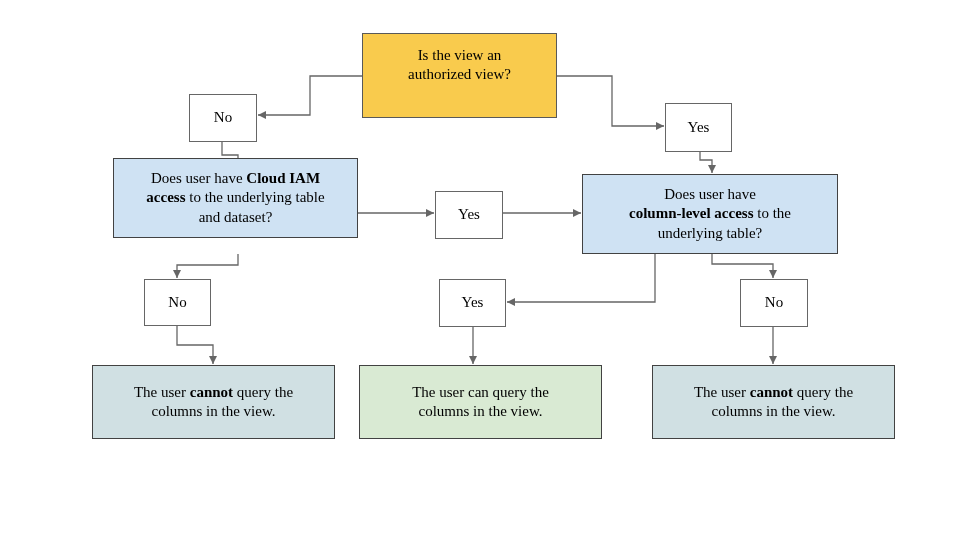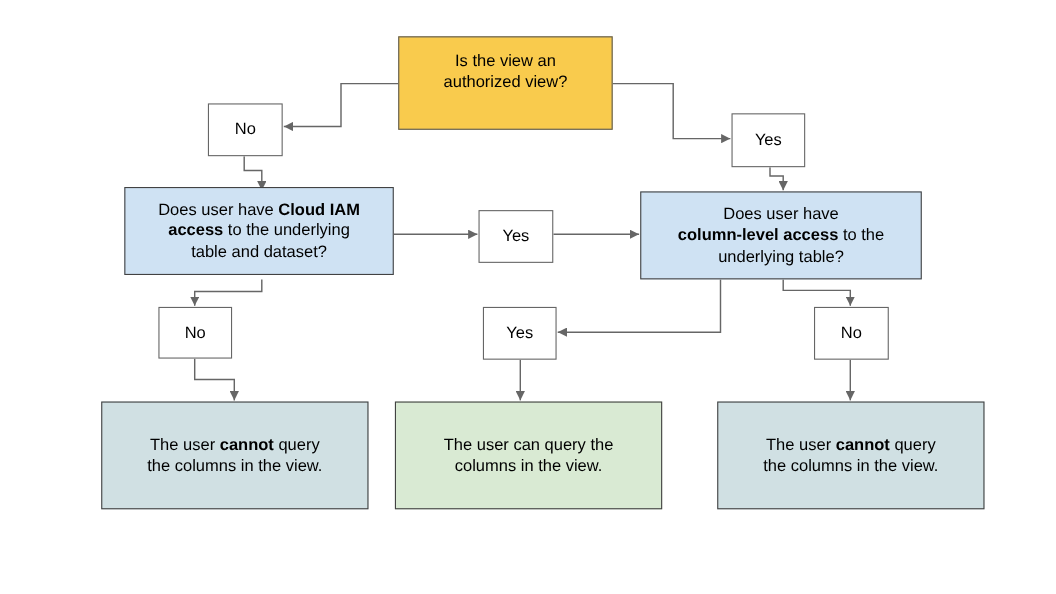--- a/index.html
+++ b/index.html
@@ -1,20 +1,20 @@
 <!DOCTYPE html>
 <html style="--root-fill: #f9cb4d; --question-fill: #cfe2f3; --result-no-fill: #d0e0e3; --result-yes-fill: #d9ead3; --line: #666666;"><head>
 <meta charset="utf-8">
 <style>
   html,body{margin:0;padding:0;background:#ffffff;}
   .canvas{
     position:relative;
     width:960px;height:540px;
     background:#ffffff;
-    font-family:Liberation Sans, sans-serif;
+    font-family:Liberation Serif, serif;
     color:#000;
     overflow:hidden;
   }
   .connector-layer{
     position:absolute;left:0;top:0;width:960px;height:540px;
     pointer-events:none;
   }
   .node{
     position:absolute;
     display:flex;align-items:center;justify-content:center;
@@ -29,37 +29,37 @@
     background:var(--root-fill,#f9cb4d);
     border:1.5px solid #595959;
     align-items:flex-start;
     padding-top:12px;
   }
   .q-root .node-text{max-width:140px;}
   .q-blue{
     background:var(--question-fill,#cfe2f3);
     border:1.5px solid #424242;
   }
-  .q-iam{left:113px;top:170px;width:245px;height:80px;}
+  .q-iam{left:113px;top:158px;width:245px;height:80px;}
   .q-iam .node-text{max-width:191px;}
   .q-cls{left:582px;top:174px;width:256px;height:80px;}
   .q-cls .node-text{max-width:204px;text-align:center;}
   .label-box{
     background:#ffffff;
     border:1px solid #666666;
   }
   .lb-no-top{left:189px;top:94px;width:68px;height:48px;}
   .lb-yes-top{left:665px;top:103px;width:67px;height:49px;}
   .lb-yes-mid{left:435px;top:191px;width:68px;height:48px;}
   .lb-no-left{left:144px;top:279px;width:67px;height:47px;}
   .lb-yes-bottom{left:439px;top:279px;width:67px;height:48px;}
   .lb-no-right{left:740px;top:279px;width:68px;height:48px;}
   .result{
     border:1.5px solid #424242;
-    width:243px;height:98px;
+    width:243px;height:74px;
   }
   .result .node-text{max-width:175px;}
   .result-cannot{background:var(--result-no-fill,#d0e0e3);}
   .result-can{background:var(--result-yes-fill,#d9ead3);}
   .r-left{left:92px;top:365px;}
   .r-mid{left:359px;top:365px;justify-content:center;}
   .r-right{left:652px;top:365px;}
   b{font-weight:bold;}
   .nowrap{white-space:nowrap;}
   polyline{fill:none;stroke:var(--line,#666666);stroke-width:1.3;}

